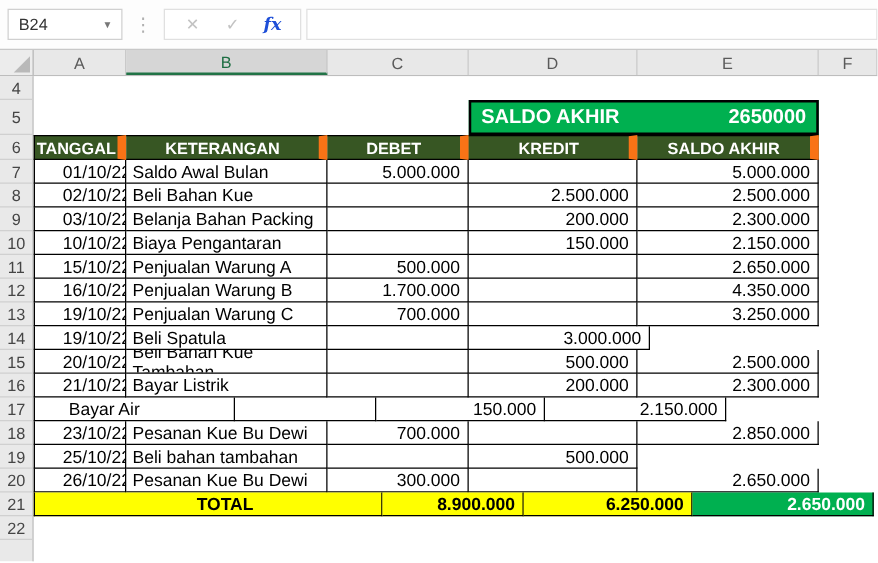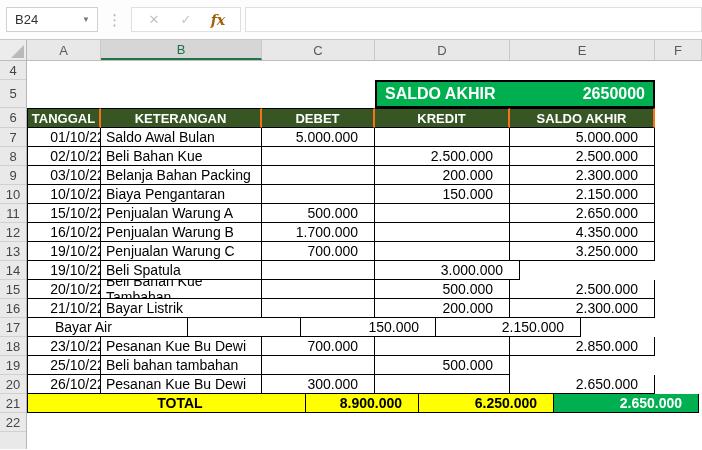--- a/index.html
+++ b/index.html
@@ -12,21 +12,21 @@
             display:flex; align-items:center; }
   .namebox { margin-left:6px; width:92px; height:25px; background:#fff;
              border:1px solid #d0d0d0; display:flex; align-items:center;
              font-size:13px; color:#333; }
   .namebox .nb-text { padding-left:8px; flex:1; }
   .nb-arrow { font-size:8px; color:#777; padding:0 7px; }
   .vdots { color:#b0b0b0; font-size:15px; padding:0 9px; letter-spacing:0; }
   .fxgroup { height:25px; background:#fff; border:1px solid #e0e0e0;
              display:flex; align-items:center; padding:0 6px; }
   .fxbtn { width:32px; text-align:center; color:#c3c3c3; font-size:13px; cursor:default; }
-  .fx-glyph { color:#a16207; font-style:italic; font-family:"DejaVu Serif", serif;
+  .fx-glyph { color:#1d4ed8; font-style:italic; font-family:"DejaVu Serif", serif;
               font-size:14px; font-weight:bold; }
   .fbar { flex:1; height:25px; background:#fff; border:1px solid #e0e0e0;
           margin-left:4px; font-size:13px; color:#333; padding:3px 6px; }
 
   
   .colhdrs { height:21px; display:flex; background:#e8e8e8; border-bottom:1px solid #bdbdbd; }
   .corner { width:27px; height:100%; border-right:1px solid #b5b5b5; position:relative; background:#ececec; }
   .corner .tri { position:absolute; right:2px; bottom:2px; width:0; height:0;
                  border-left:13px solid transparent; border-bottom:13px solid #b9b9b9; }
   .chdr { display:flex; align-items:center; justify-content:center;
@@ -48,30 +48,30 @@
   
   .spacer-abc { width:348px; }
   .banner { width:280px; height:28px; background:#00b050; border:2px solid #000;
             display:flex; align-items:center; justify-content:space-between;
             padding:0 8px; }
   .banner .b-label, .banner .b-value { color:#fff; font-weight:bold; font-size:16px; }
 
   
   .header-row .hc { background:#375623; color:#fff; font-weight:bold; font-size:13px;
                     display:flex; align-items:center; justify-content:center;
-                    border-top:1px solid #000; border-right:2px solid #f97316; border-bottom:1px solid #000; }
+                    border-top:1px solid #000; border-right:7px solid #f97316; border-bottom:1px solid #000; }
   .header-row .hc:first-child { border-left:1px solid #000; }
 
   
   .trow .tc { border-right:1px solid #000; border-bottom:1px solid #000;
               font-size:14px; color:#000; display:flex; align-items:center; overflow:hidden; }
   .trow .tc:first-child { border-left:1px solid #000;padding-left:27px; }
   .tc.c-date { justify-content:center; }
   .tc.c-text { justify-content:flex-start; padding-left:5px; }
-  .tc.c-num  { justify-content:flex-end; padding-right:16px; }
+  .tc.c-num  { justify-content:flex-end; padding-right:6px; }
 
   
   .total-row .tc { font-weight:bold; }
   .bg-yellow { background:#ffff00; }
   .bg-green  { background:#00b050; color:#fff !important; }
   .total-label { justify-content:center !important; }
   .w-ab { width:279px; }
 </style>
 </head>
 <body>

